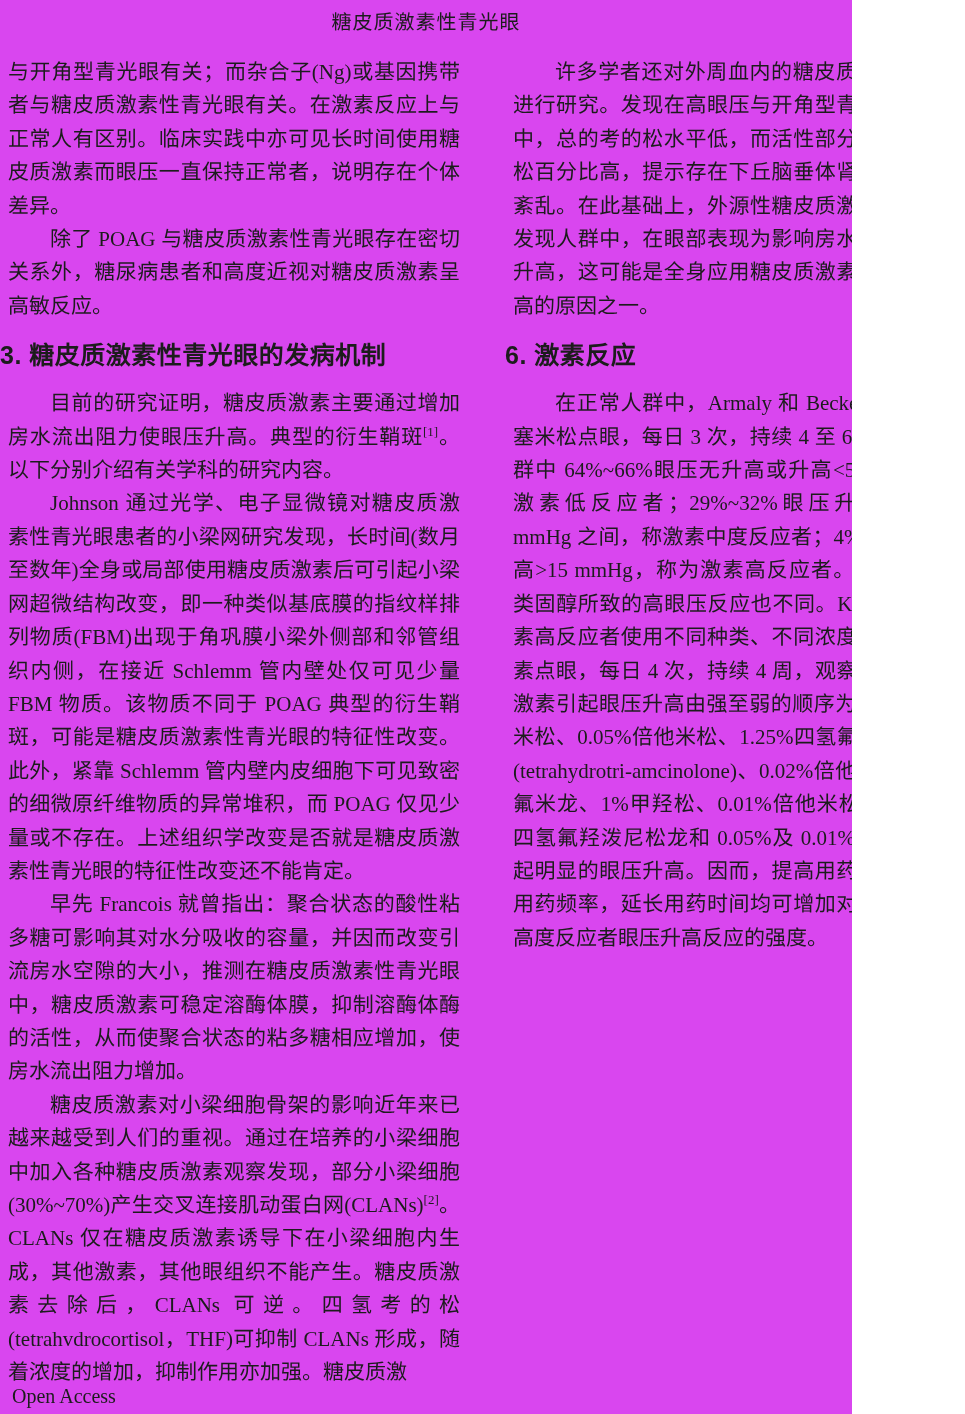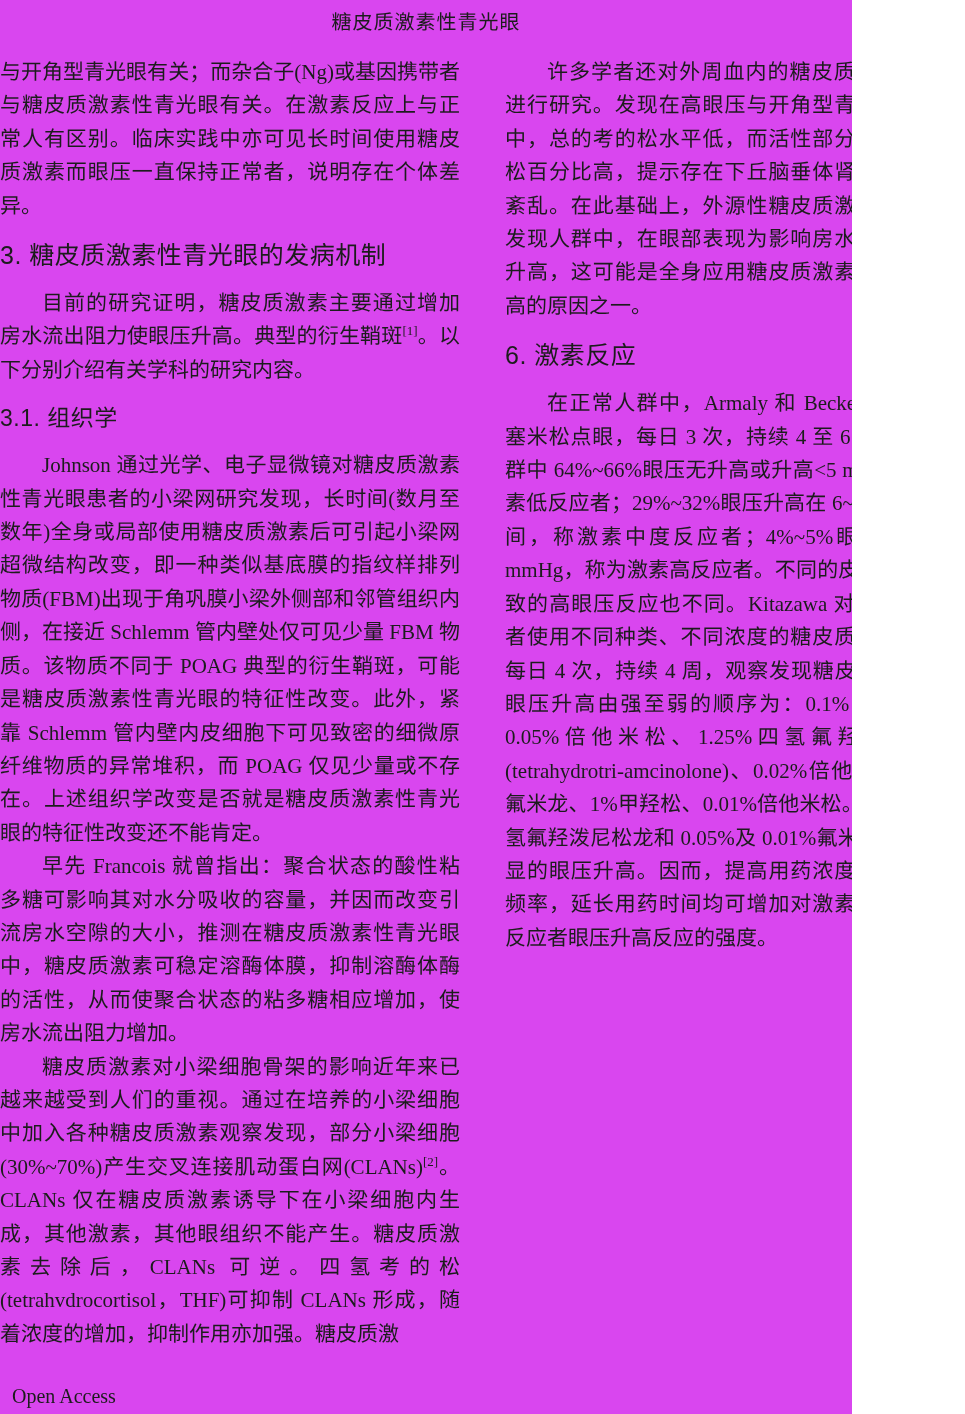--- a/index.html
+++ b/index.html
@@ -27,25 +27,25 @@
     display: flex;
     gap: 45px;
   }
   .col {
     flex: 1 1 0;
     min-width: 0;
     font-size: 21px;
     line-height: 33.4px;
     text-align: justify;
   }
-  .col p { margin: 0; text-indent: 2em; }
+  .col p { margin: 0; text-indent: 2em; padding-left: 8px; }
   .col p.cont { text-indent: 0; }
   h2.sec, h3.subsec {
     font-family: "Liberation Sans", sans-serif;
-    font-weight: 400;
+    font-weight: 700;
     margin: 15px 0 15px 0;
     text-indent: 0;
     letter-spacing: 0.5px;
   }
   h2.sec { font-size: 25px; line-height: 34px; }
   h3.subsec { font-size: 23px; line-height: 32px; }
   sup.ref { font-size: 13px; line-height: 0; vertical-align: super; }
   .footer {
     position: absolute;
     bottom: 6px; left: 12px;
@@ -60,26 +60,26 @@
 <body>
 
 <div class="page">
 
   <div class="running-head">糖皮质激素性青光眼</div>
 
   <div class="columns">
 
     <div class="col">
       <p class="cont">与开角型青光眼有关；而杂合子(Ng)或基因携带者与糖皮质激素性青光眼有关。在激素反应上与正常人有区别。临床实践中亦可见长时间使用糖皮质激素而眼压一直保持正常者，说明存在个体差异。</p>
+      <p>除了 POAG 与糖皮质激素性青光眼存在密切关系外，糖尿病患者和高度近视对糖皮质激素呈高敏反应。</p>
 
       <h2 class="sec">3. 糖皮质激素性青光眼的发病机制</h2>
 
       <p><span>目前的研究证明，糖皮质激素主要通过增加房水流出阻力使眼压升高。典型的衍生鞘斑</span><sup class="ref">[1]</sup><span>。以下分别介绍有关学科的研究内容。</span></p>
 
-      <h3 class="subsec">3.1. 组织学</h3>
 
       <p>Johnson 通过光学、电子显微镜对糖皮质激素性青光眼患者的小梁网研究发现，长时间(数月至数年)全身或局部使用糖皮质激素后可引起小梁网超微结构改变，即一种类似基底膜的指纹样排列物质(FBM)出现于角巩膜小梁外侧部和邻管组织内侧，在接近 Schlemm 管内壁处仅可见少量 FBM 物质。该物质不同于 POAG 典型的衍生鞘斑，可能是糖皮质激素性青光眼的特征性改变。此外，紧靠 Schlemm 管内壁内皮细胞下可见致密的细微原纤维物质的异常堆积，而 POAG 仅见少量或不存在。上述组织学改变是否就是糖皮质激素性青光眼的特征性改变还不能肯定。</p>
 
 
       <p>早先 Francois 就曾指出：聚合状态的酸性粘多糖可影响其对水分吸收的容量，并因而改变引流房水空隙的大小，推测在糖皮质激素性青光眼中，糖皮质激素可稳定溶酶体膜，抑制溶酶体酶的活性，从而使聚合状态的粘多糖相应增加，使房水流出阻力增加。</p>
 
       <p><span>糖皮质激素对小梁细胞骨架的影响近年来已越来越受到人们的重视。通过在培养的小梁细胞中加入各种糖皮质激素观察发现，部分小梁细胞(30%~70%)产生交叉连接肌动蛋白网(CLANs)</span><sup class="ref">[2]</sup><span>。CLANs 仅在糖皮质激素诱导下在小梁细胞内生成，其他激素，其他眼组织不能产生。糖皮质激素去除后，CLANs 可逆。四氢考的松(tetrahvdrocortisol，THF)可抑制 CLANs 形成，随着浓度的增加，抑制作用亦加强。糖皮质激</span></p>
     </div>
 
     <div class="col">

